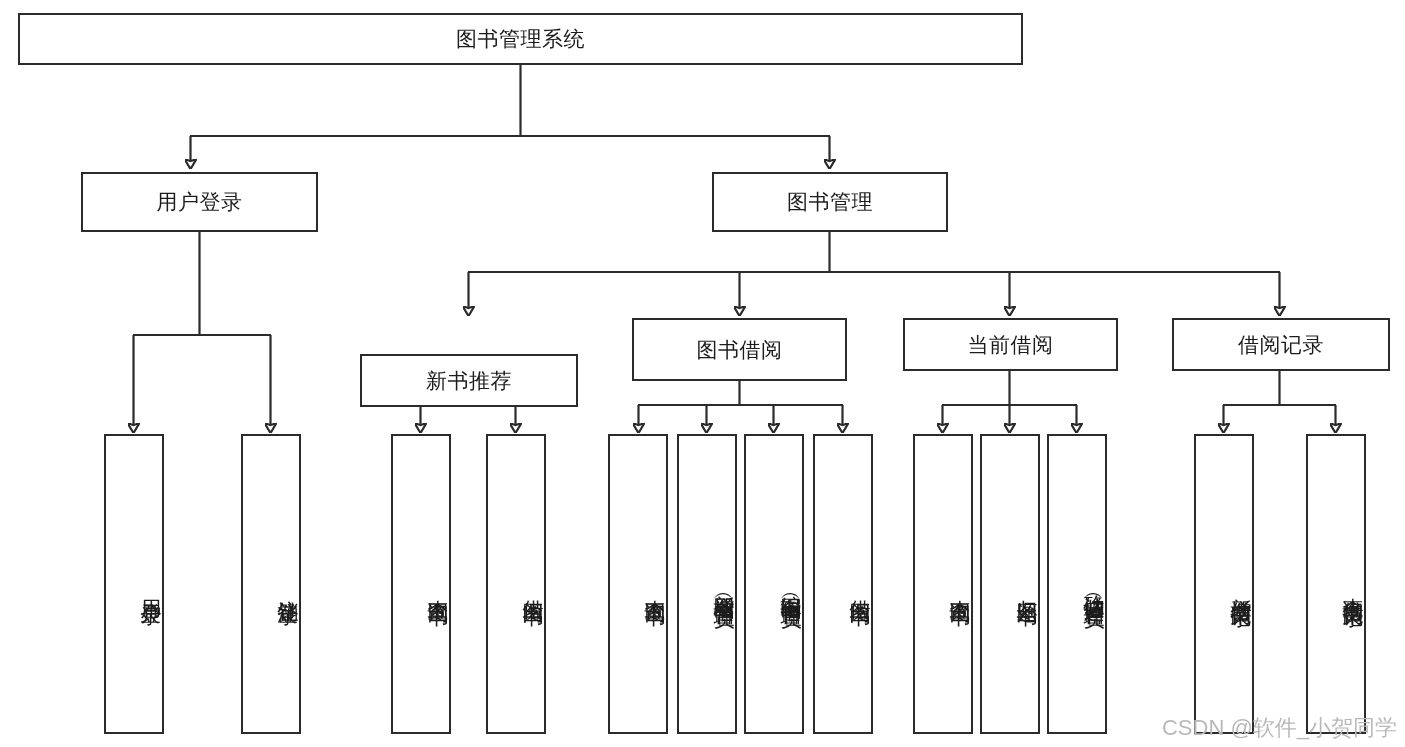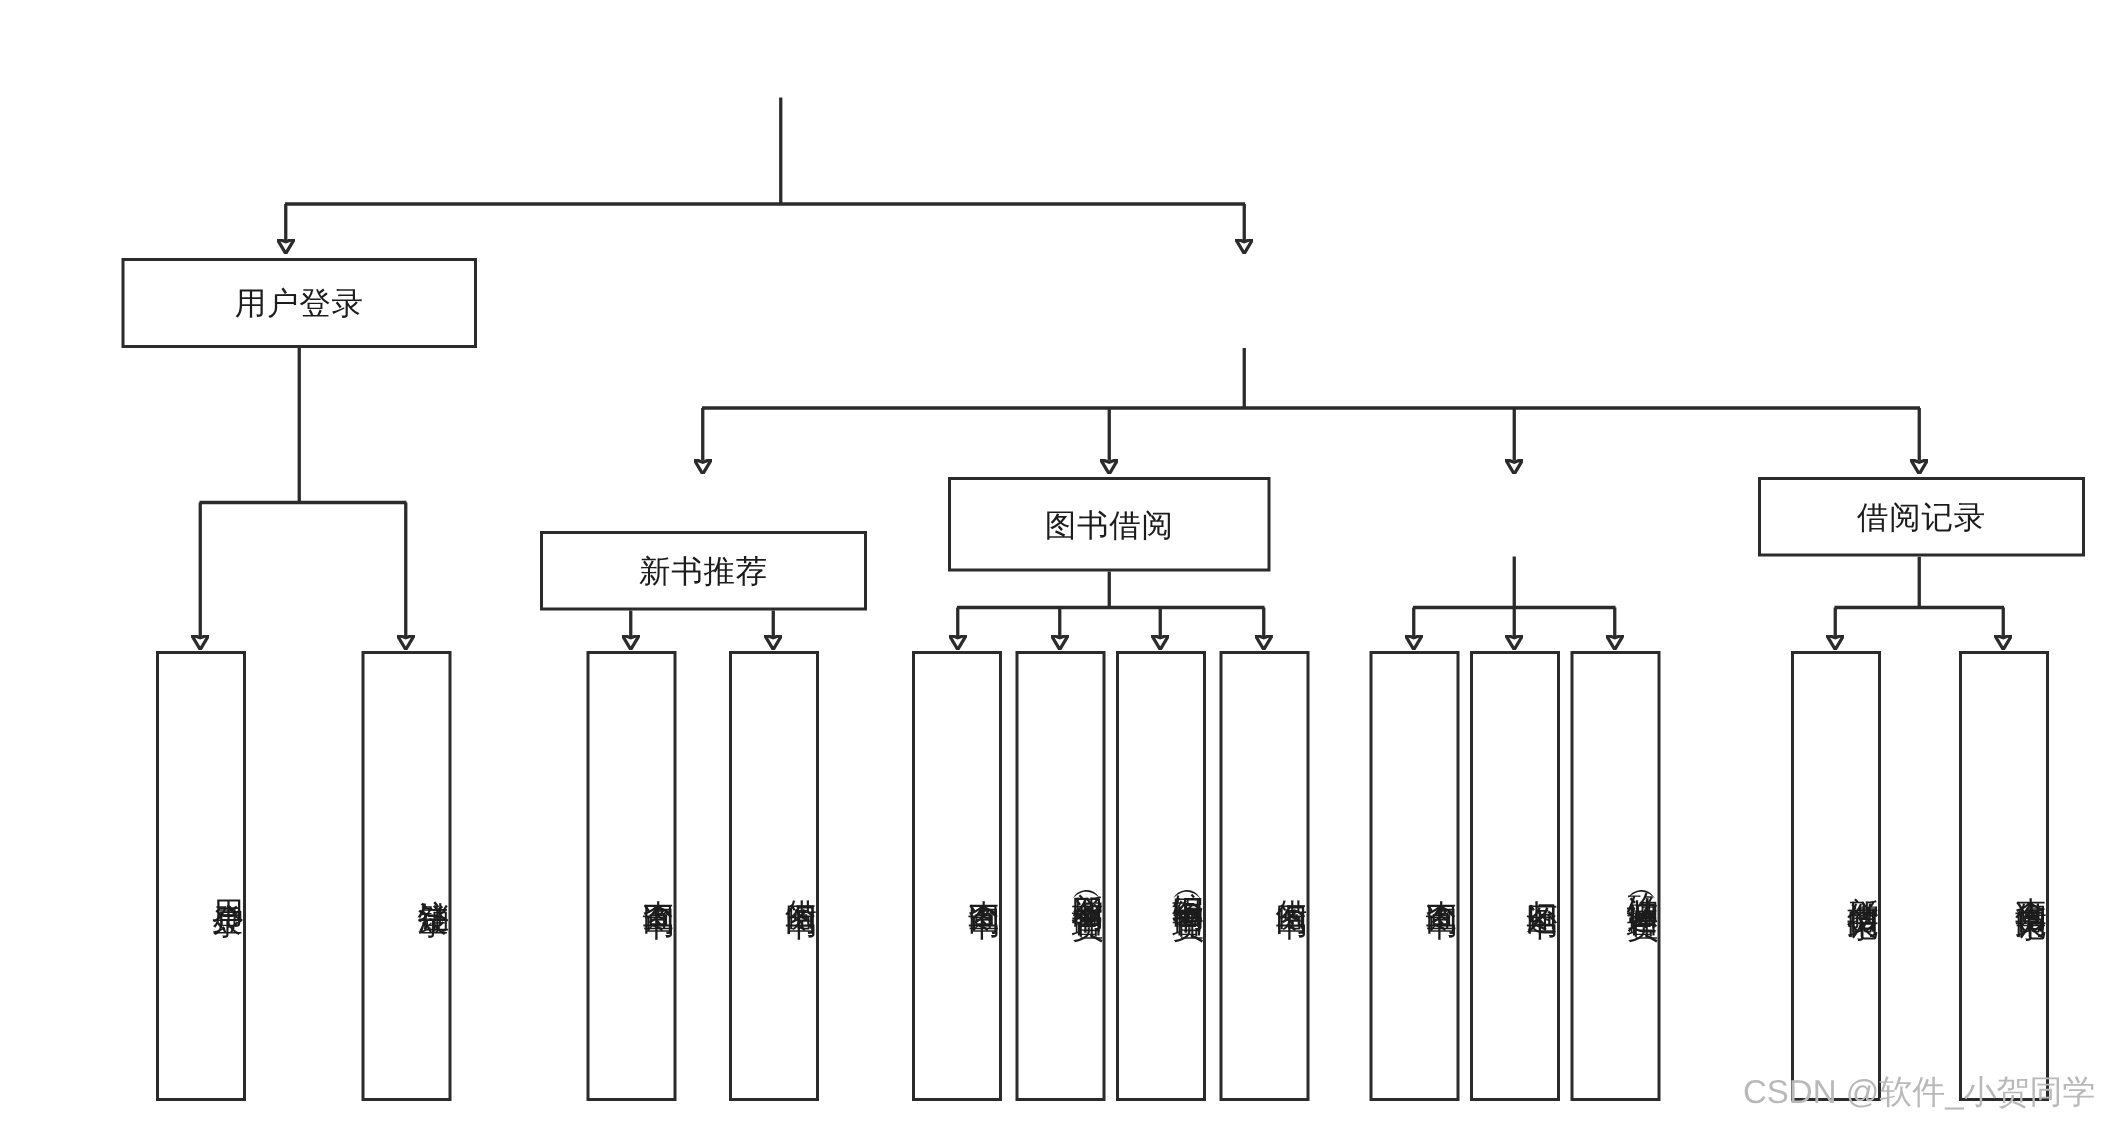--- a/index.html
+++ b/index.html
@@ -89,30 +89,39 @@
     <line x1="942.5" y1="405" x2="942.5" y2="424" marker-end="url(#arrow)"></line>
     <line x1="1009.5" y1="405" x2="1009.5" y2="424" marker-end="url(#arrow)"></line>
     <line x1="1076.5" y1="405" x2="1076.5" y2="424" marker-end="url(#arrow)"></line>
 
     <line x1="1279.5" y1="371" x2="1279.5" y2="405"></line>
     <line x1="1223" y1="405" x2="1336" y2="405"></line>
     <line x1="1223.5" y1="405" x2="1223.5" y2="424" marker-end="url(#arrow)"></line>
     <line x1="1335.5" y1="405" x2="1335.5" y2="424" marker-end="url(#arrow)"></line>
   </svg>
 
+  <div class="node-box horiz" style="left:18px;top:13px;width:1005px;height:52px;">
+    <span class="node-label">图书管理系统</span>
+  </div>
 
   <div class="node-box horiz" style="left:81px;top:172px;width:237px;height:60px;">
     <span class="node-label">用户登录</span>
+  </div>
+  <div class="node-box horiz" style="left:712px;top:172px;width:236px;height:60px;">
+    <span class="node-label">图书管理</span>
   </div>
 
   <div class="node-box horiz" style="left:360px;top:318px;width:218px;height:53px;margin-top:36px;">
     <span class="node-label">新书推荐</span>
   </div>
   <div class="node-box horiz" style="left:632px;top:318px;width:215px;height:63px;">
     <span class="node-label">图书借阅</span>
+  </div>
+  <div class="node-box horiz" style="left:903px;top:318px;width:215px;height:53px;">
+    <span class="node-label">当前借阅</span>
   </div>
   <div class="node-box horiz" style="left:1172px;top:318px;width:218px;height:53px;">
     <span class="node-label">借阅记录</span>
   </div>
 
   <div class="node-box vert" style="left:104px;top:434px;width:60px;height:300px;">
     <span class="node-label">用户登录</span>
   </div>
   <div class="node-box vert" style="left:241px;top:434px;width:60px;height:300px;">
     <span class="node-label">注销登录</span>

